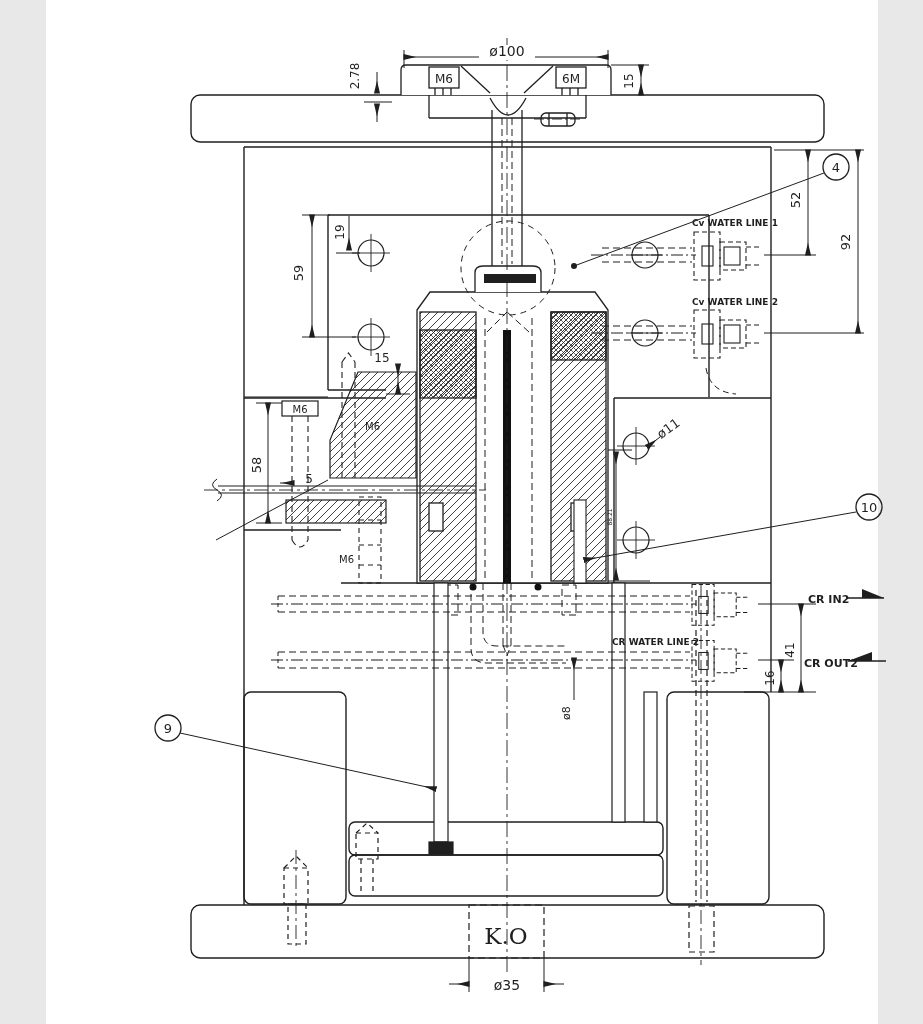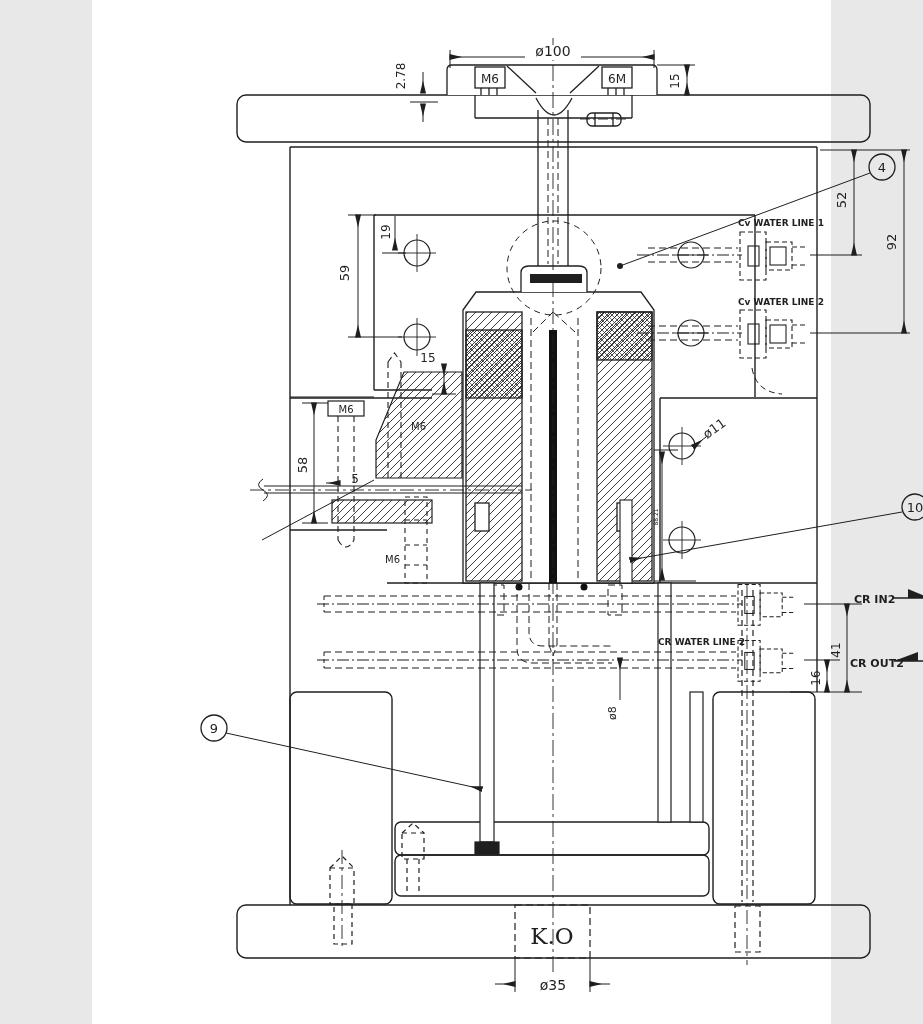--- a/index.html
+++ b/index.html
@@ -1,16 +1,16 @@
 <!DOCTYPE html>
 <html><head>
 <meta charset="utf-8">
 <style>
   html,body{margin:0;padding:0;background:#e8e8e8;}
-  .sheet{position:relative;width:739px;height:1024px;background:#fff;margin:0 auto;
+  .sheet{position:relative;width:832px;height:1024px;background:#fff;margin:0 auto;
          font-family:"DejaVu Sans","Liberation Sans",sans-serif;}
   svg{position:absolute;left:0;top:0;}
   svg text{fill:#1f1f1f;font-family:"DejaVu Sans","Liberation Sans",sans-serif;}
   .serif{font-family:"DejaVu Serif","Liberation Serif",serif;}
 </style>
 </head>
 <body>
 
 <div class="sheet">
 <svg width="923" height="1024" viewBox="0 0 923 1024">

